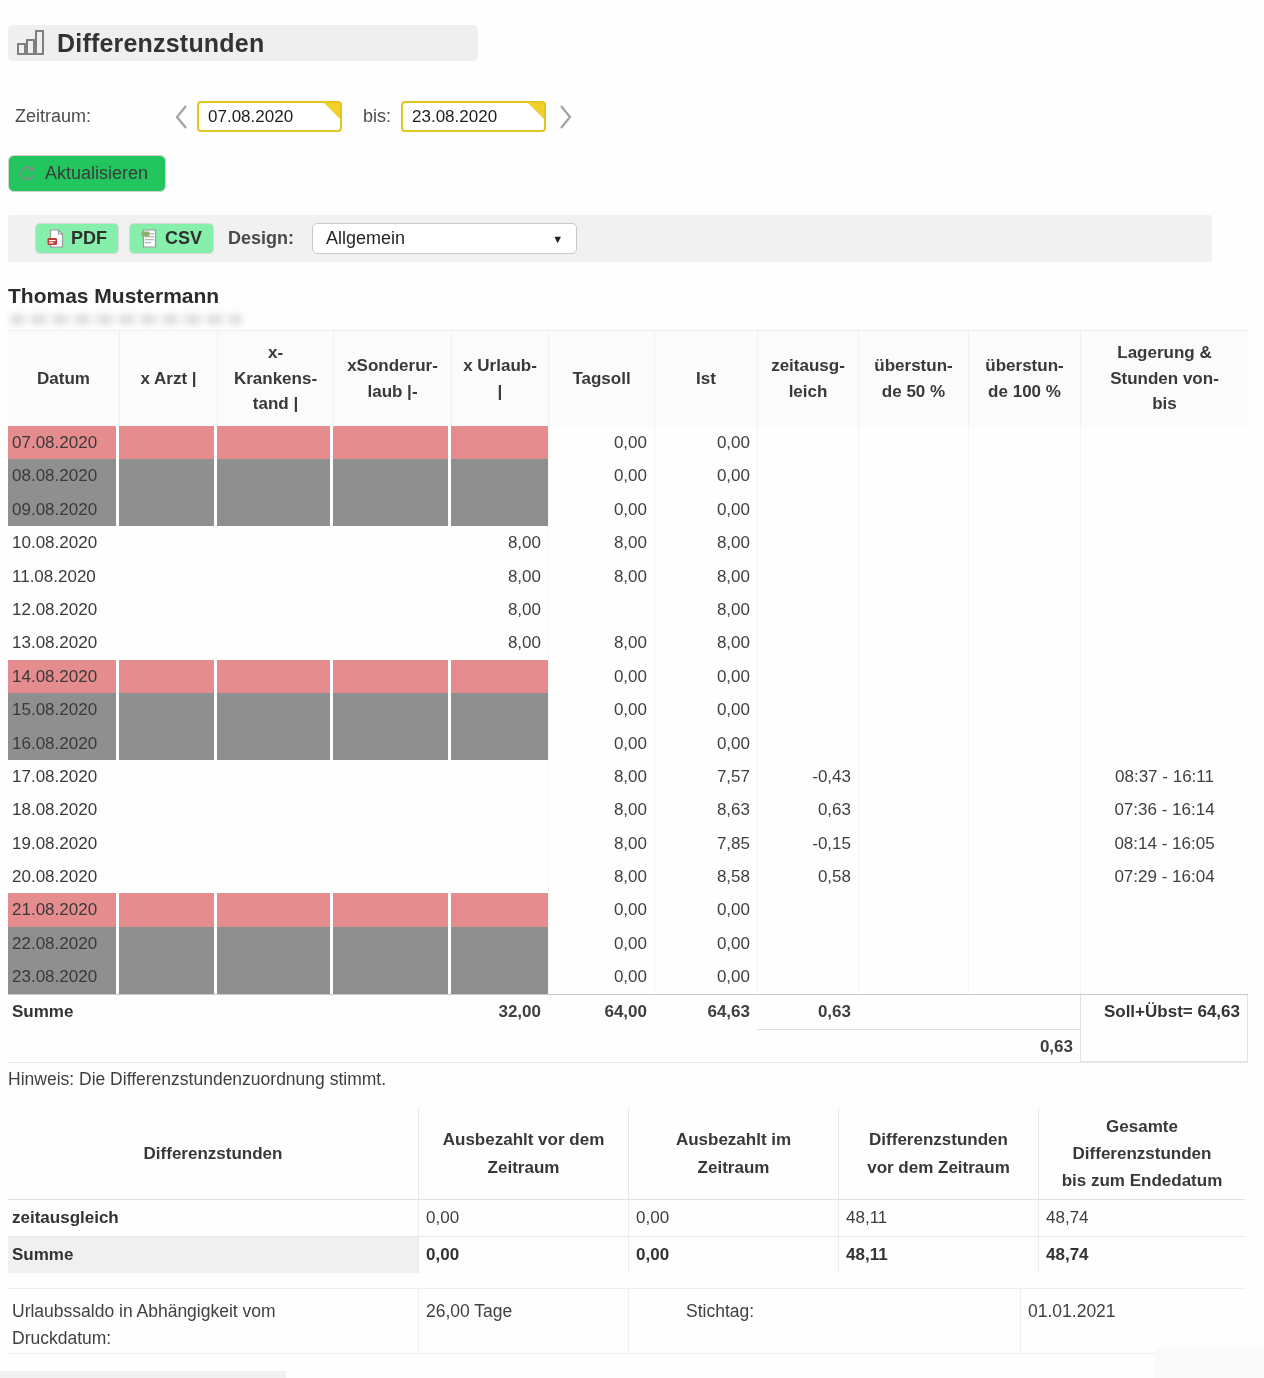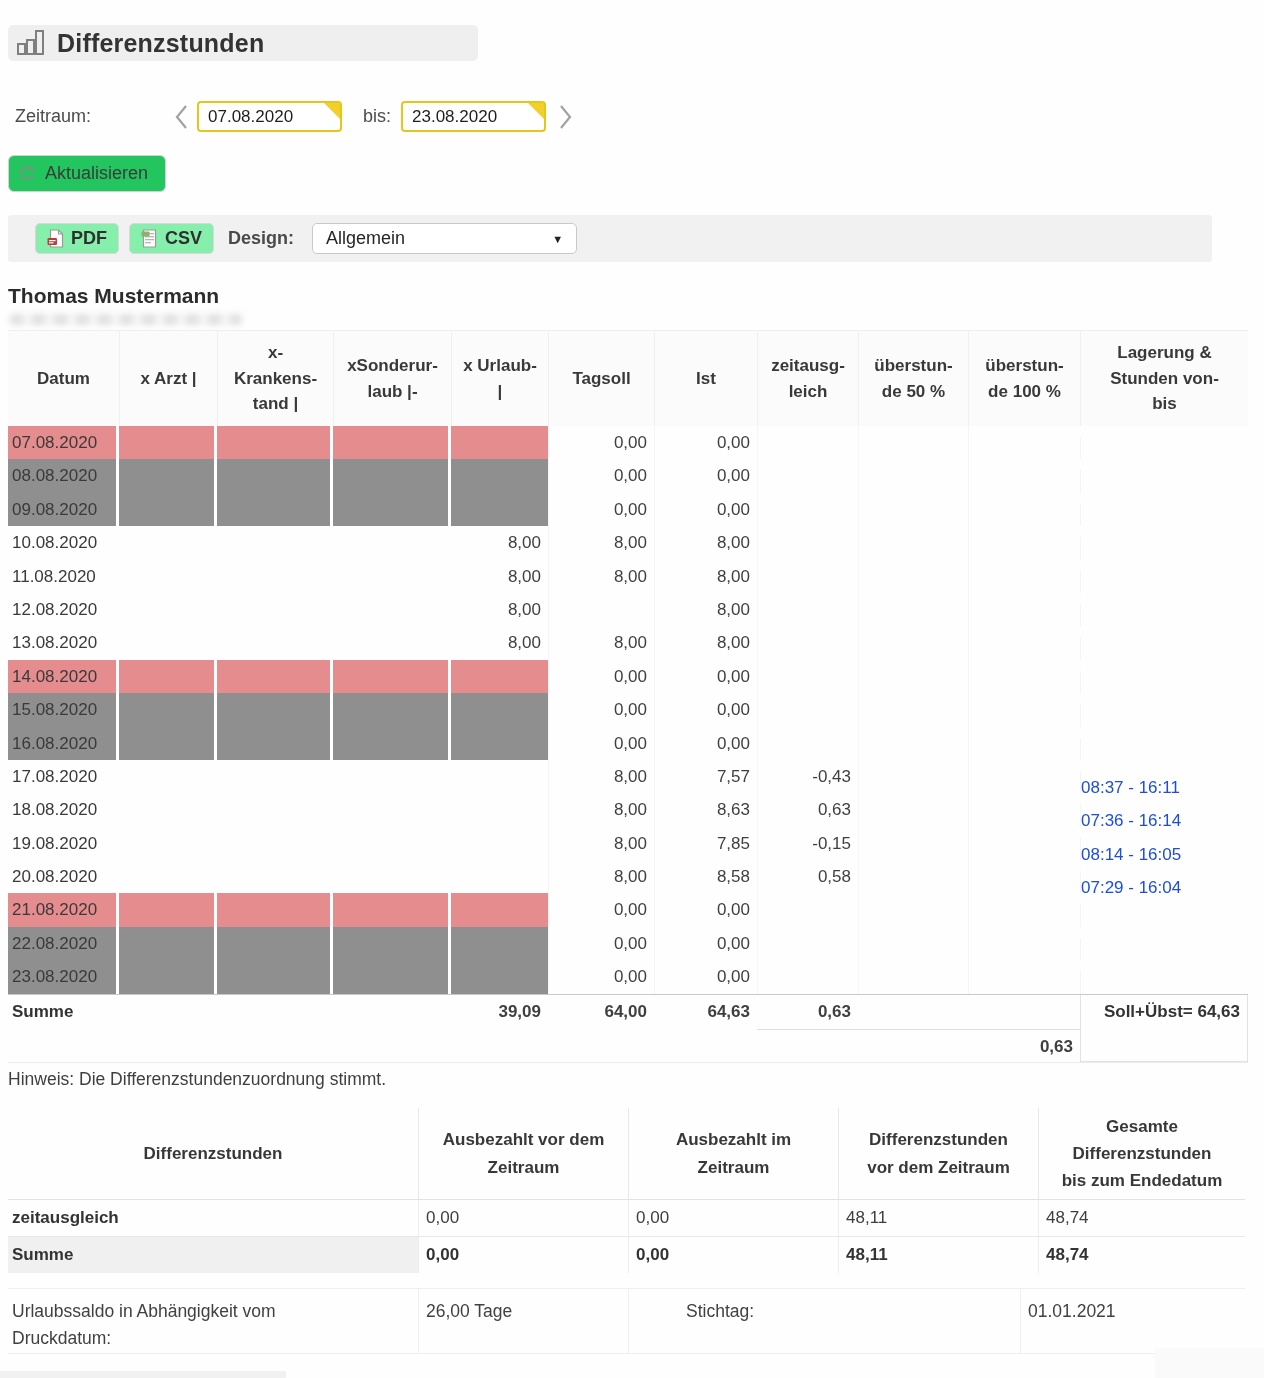--- a/index.html
+++ b/index.html
@@ -36,21 +36,21 @@
   
   .ts{position:absolute;left:8px;top:330px;width:1240px;}
   .ts-grid{display:grid;grid-template-columns:111px 98px 116px 118px 97px 106px 103px 101px 110px 112px 168px;}
   .ts-head{background:#fbfbfb;border-top:1px solid #eeeeee;}
   .ts-head .hc{min-height:95px;display:flex;align-items:center;justify-content:center;text-align:center;font-weight:700;color:#393939;white-space:pre-line;line-height:1.5;border-left:1px solid #f0f0f0;box-sizing:border-box;}
   .ts-head .hc:first-child{border-left:none;}
   .ts-row{height:33.4px;line-height:33.4px;}
   .ts-row>div{box-sizing:border-box;overflow:hidden;}
   .c-date{padding-left:4px;color:#3a3a3a;}
   .c-num{text-align:right;padding-right:7px;color:#3f3f3f;}
-  .c-time{text-align:left;color:#1d4ed8;margin-top:11px;}
+  .c-time{text-align:center;color:#404040;}
   .vline{border-left:1px solid #f5f5f5;}
   .t-holiday .cf{background:#e58c8e;}
   .t-weekend .cf{background:#8f8f8f;}
   .cf.sep{border-right:3px solid #fff;}
   
   .ts-sum{grid-template-rows:34px 33px;border-top:1px solid #c9c9c9;border-bottom:1px solid #ececec;font-weight:700;color:#333;}
   .ts-sum>div{box-sizing:border-box;line-height:33px;}
   .sum-label{padding-left:4px;}
   .g8{grid-column:8;}.g9{grid-column:9;}.g10{grid-column:10;}
   .lagerung-box{grid-column:11;grid-row:1/3;border:1px solid #e2e2e2;border-top:none;text-align:right;padding-right:7px;}
@@ -402,21 +402,21 @@
         <div class="c-num vline">0,00</div>
         <div class="c-num vline">0,00</div>
         <div class="c-num vline"></div>
         <div class="vline"></div>
         <div class="vline"></div>
         <div class="c-time vline"></div>
       </div>
     </div>
   <div class="ts-grid ts-sum">
     <div class="sum-label" style="grid-column:1;grid-row:1;">Summe</div>
-    <div class="c-num" style="grid-column:5;grid-row:1;">39,09</div>
+    <div class="c-num" style="grid-column:5;grid-row:1;">32,00</div>
     <div class="c-num" style="grid-column:6;grid-row:1;">64,00</div>
     <div class="c-num" style="grid-column:7;grid-row:1;">64,63</div>
     <div class="c-num" style="grid-column:8;grid-row:1;">0,63</div>
     <div class="lagerung-box">Soll+Übst= 64,63</div>
     <div class="tl g8"></div>
     <div class="tl g9"></div>
     <div class="tl g10 c-num">0,63</div>
   </div>
 </div>
 

